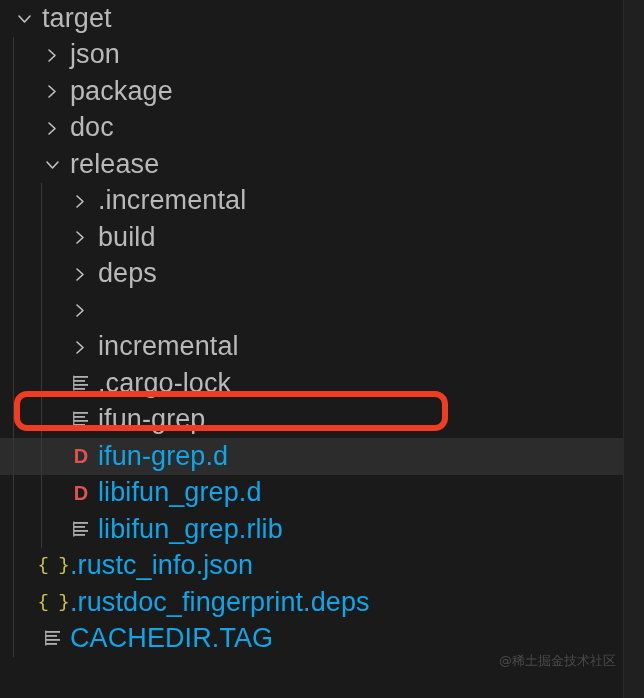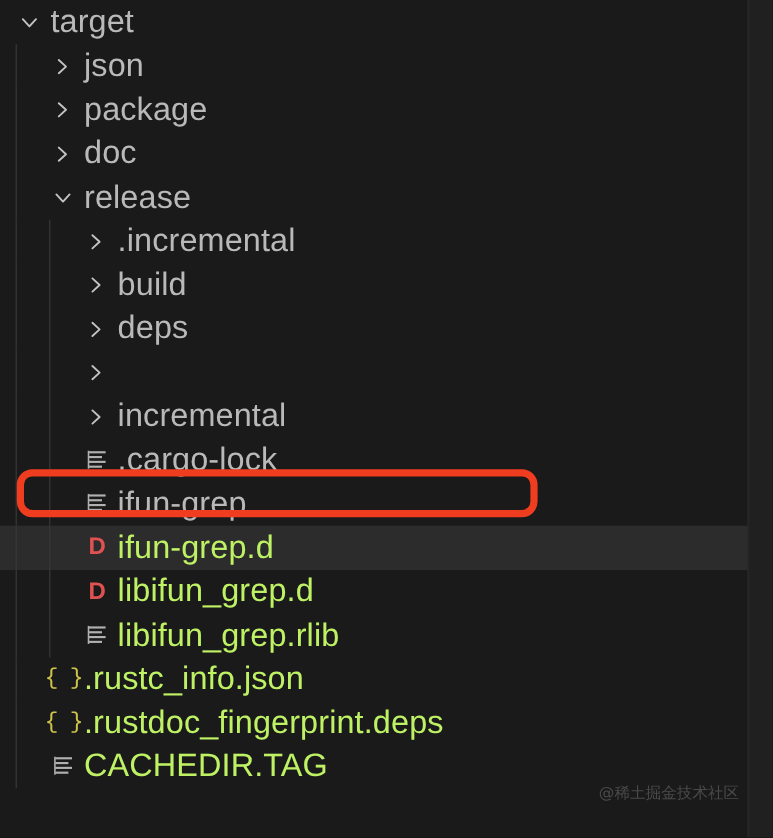--- a/index.html
+++ b/index.html
@@ -87,21 +87,21 @@
     margin-right: 6px;
   }
 
   .label {
     font-size: 27px;
     color: #b9b9b9;
     letter-spacing: 0.1px;
     line-height: 1;
   }
   .label.dim {
-    color: #bef264;
+    color: #0ea5e9;
   }
 
   
   .d-icon {
     color: #e05252;
     font-size: 20px;
     font-weight: bold;
     font-family: "Liberation Sans", sans-serif;
     line-height: 1;
   }

